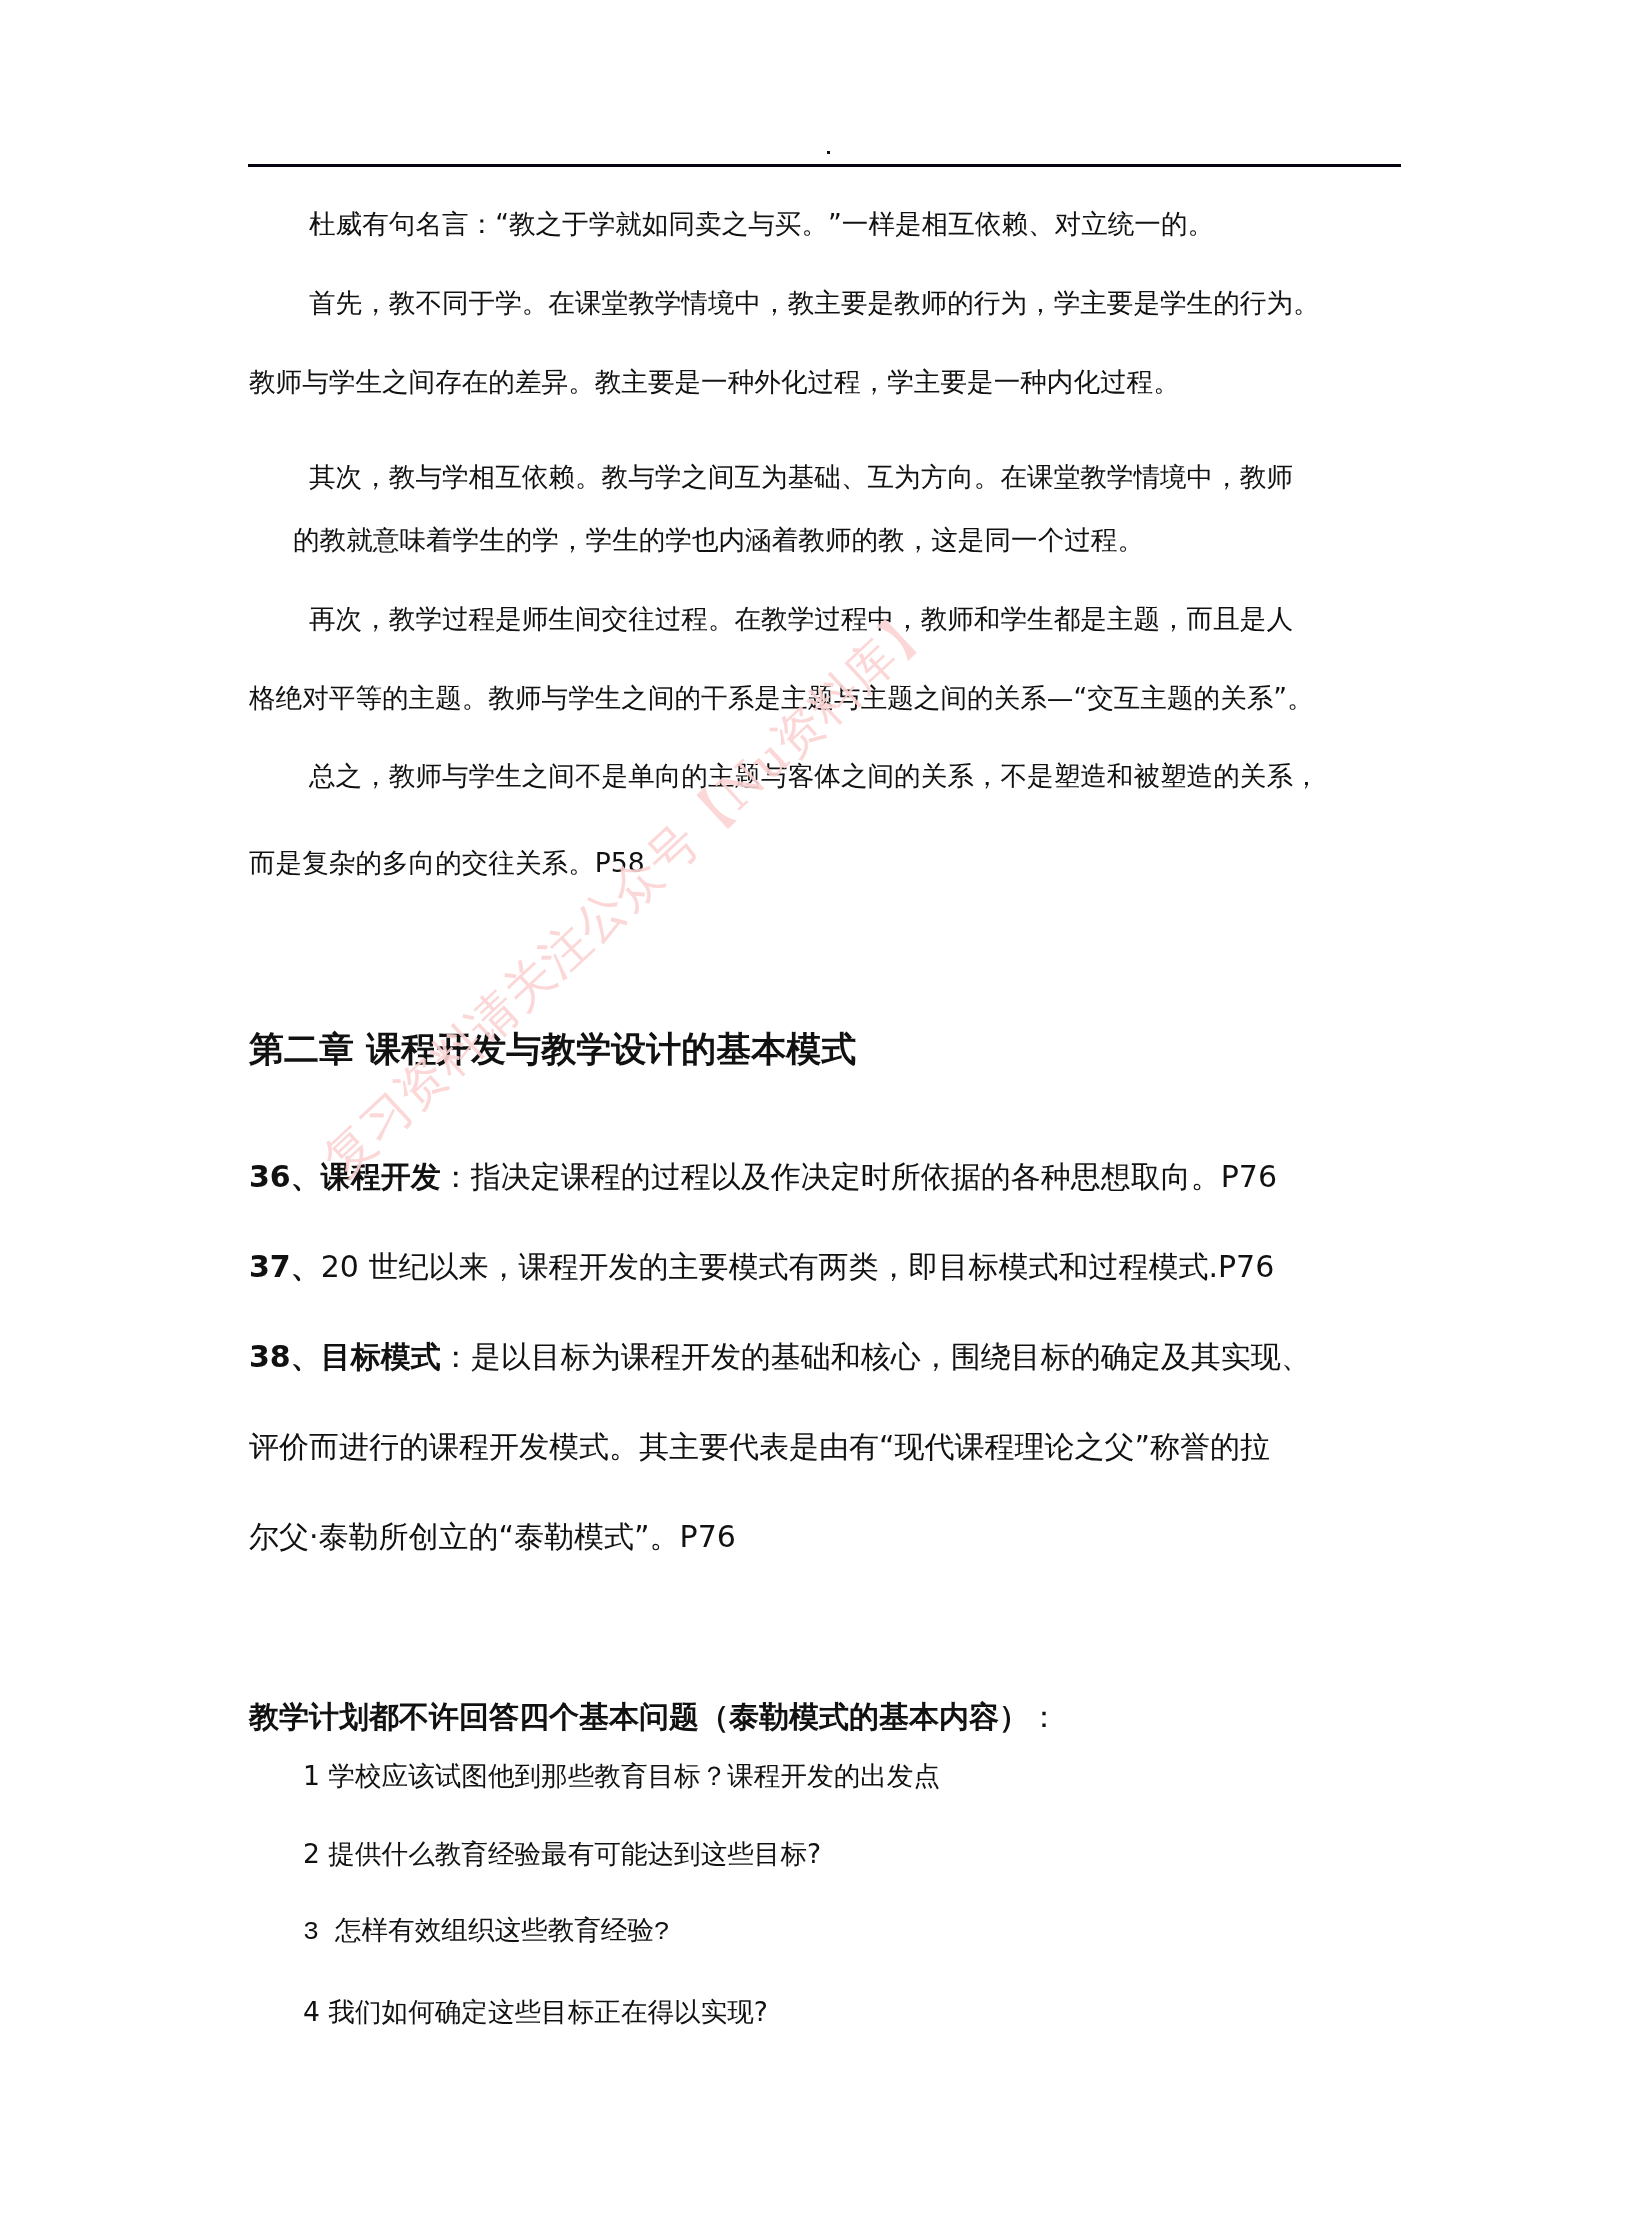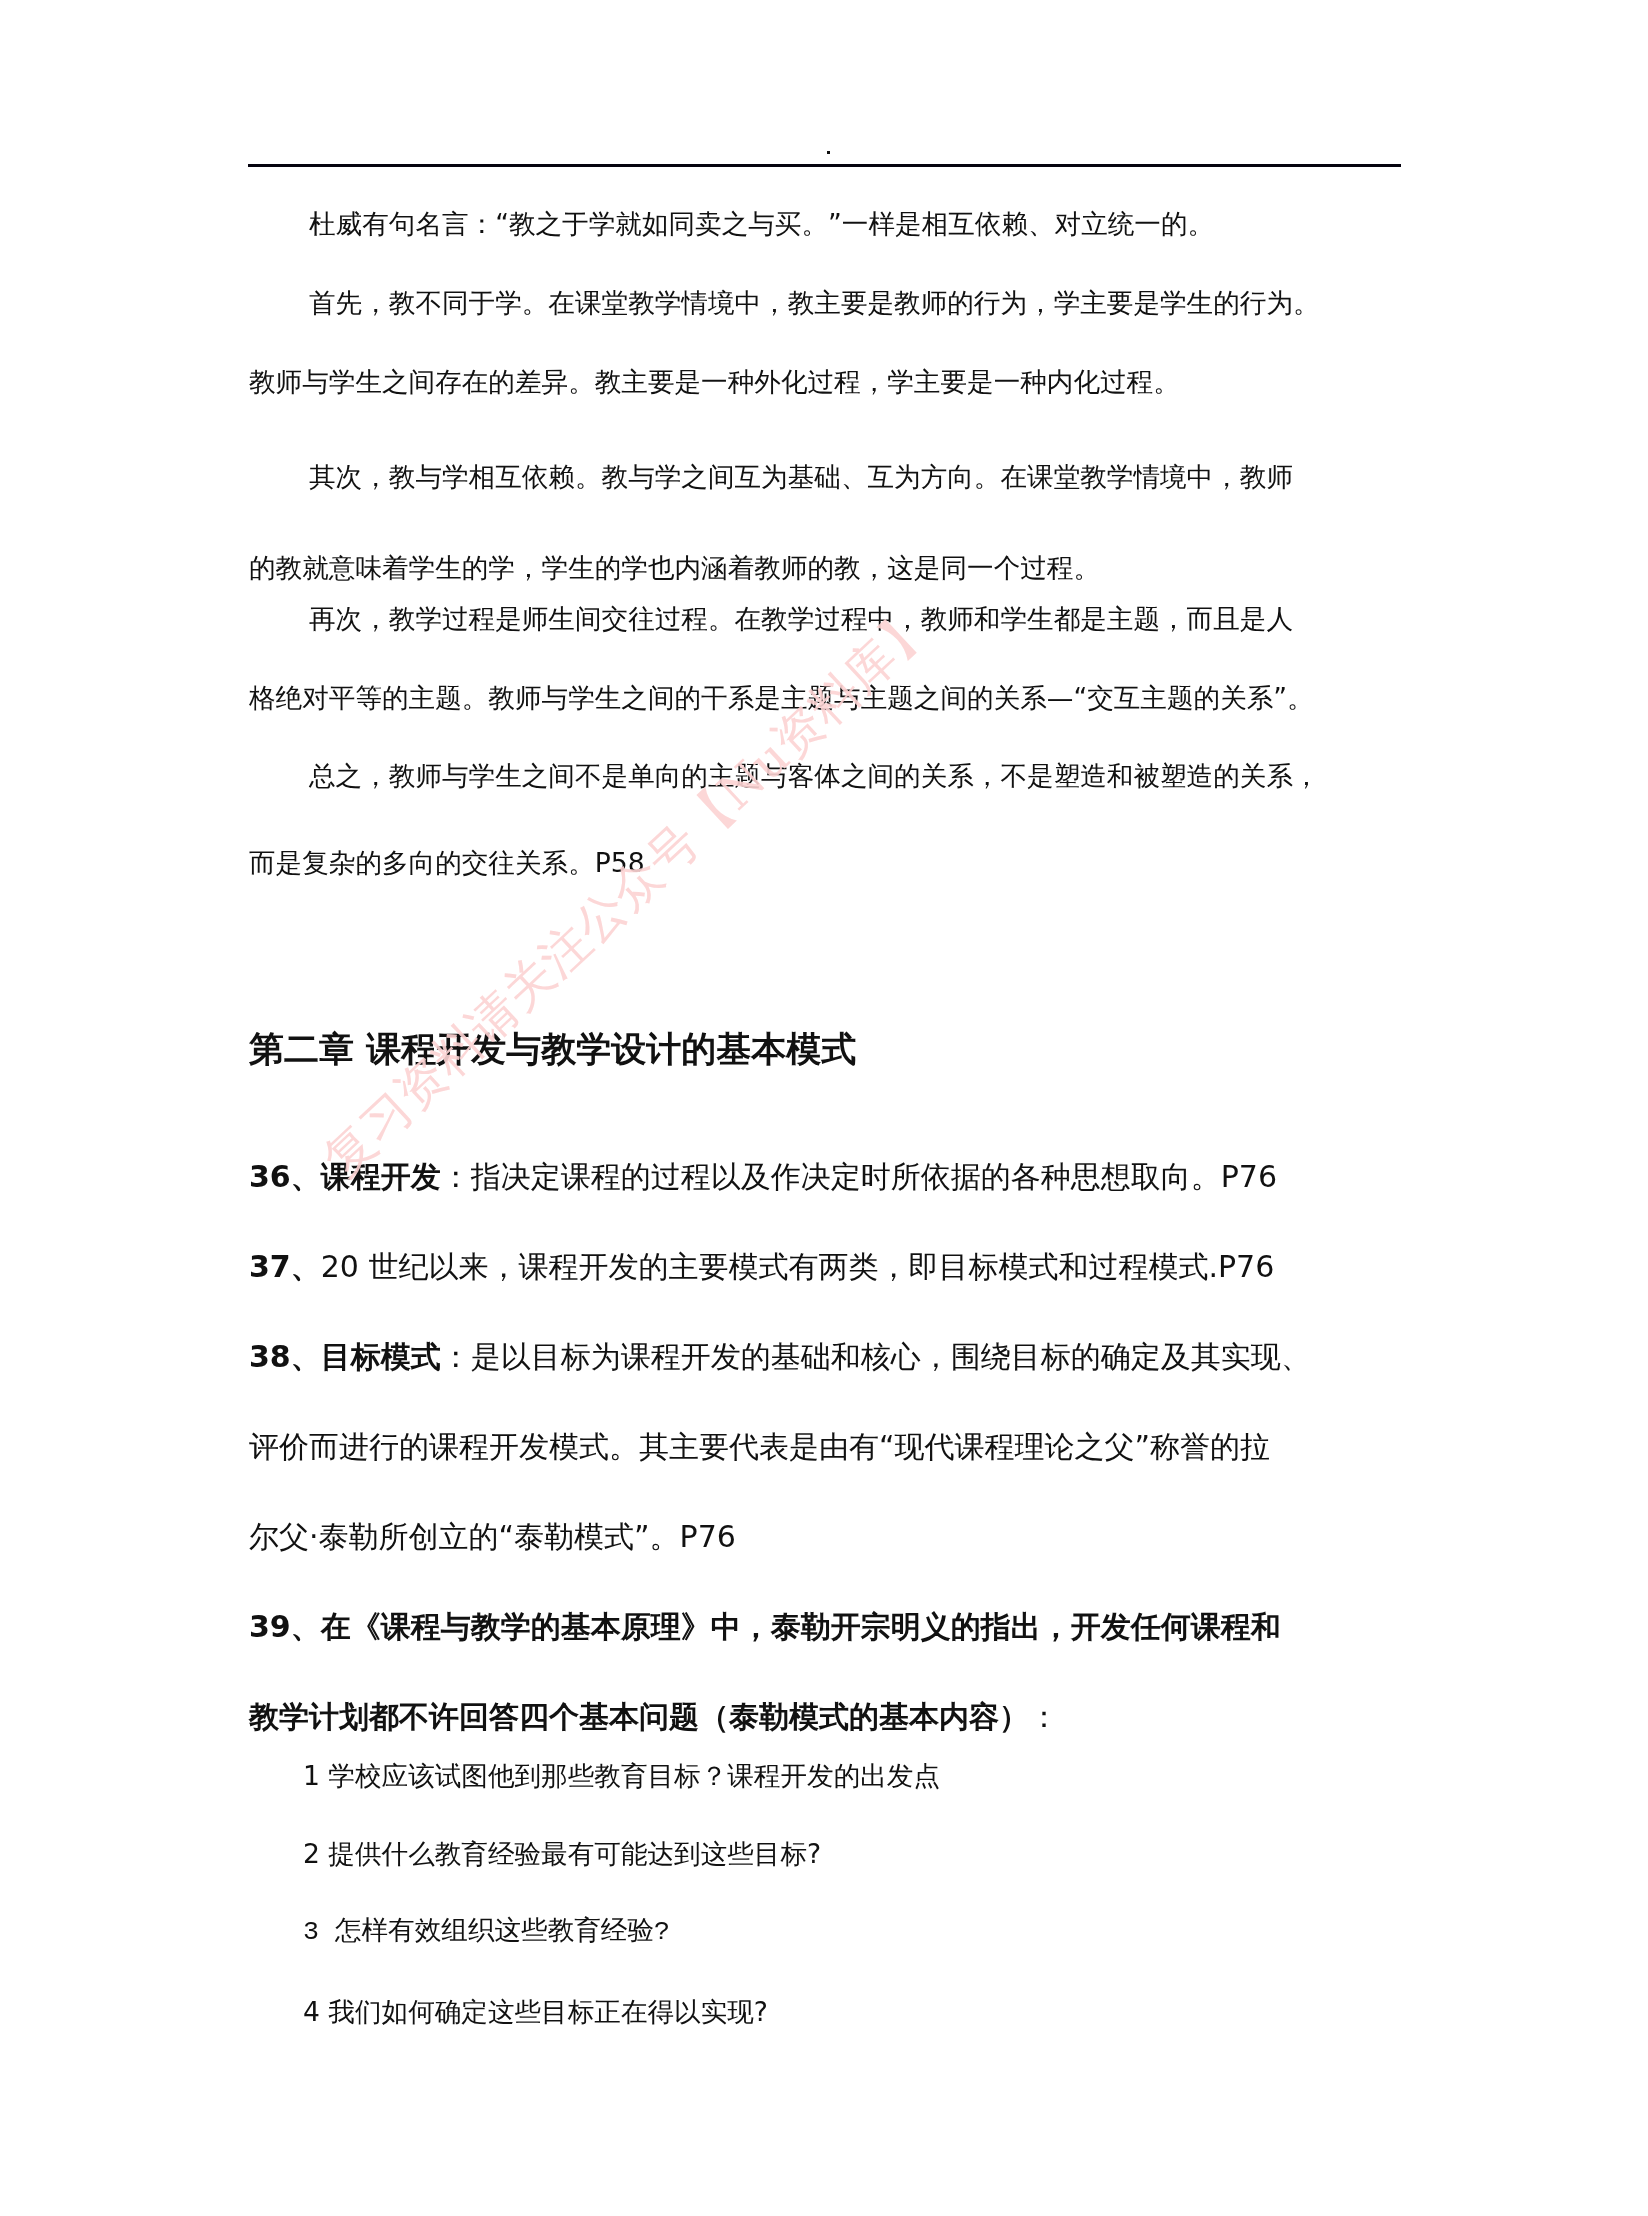--- a/index.html
+++ b/index.html
@@ -81,21 +81,21 @@
 
   <div class="header-dot"></div>
   <div class="header-rule"></div>
 
   <div class="line indent" style="top:206px;">杜威有句名言：“教之于学就如同卖之与买。”一样是相互依赖、对立统一的。</div>
 
   <div class="line indent" style="top:285px;">首先，教不同于学。在课堂教学情境中，教主要是教师的行为，学主要是学生的行为。</div>
   <div class="line" style="top:364px;">教师与学生之间存在的差异。教主要是一种外化过程，学主要是一种内化过程。</div>
 
   <div class="line indent" style="top:443px;margin-top:16px;">其次，教与学相互依赖。教与学之间互为基础、互为方向。在课堂教学情境中，教师</div>
-  <div class="line" style="top:550px;">的教就意味着学生的学，学生的学也内涵着教师的教，这是同一个过程。</div>
+  <div class="line" style="top:522px;margin-left:44px;">的教就意味着学生的学，学生的学也内涵着教师的教，这是同一个过程。</div>
 
   <div class="line indent" style="top:601px;">再次，教学过程是师生间交往过程。在教学过程中，教师和学生都是主题，而且是人</div>
   <div class="line indent" style="top:758px;">总之，教师与学生之间不是单向的主题与客体之间的关系，不是塑造和被塑造的关系，</div>
 
   <div class="line" style="top:680px;">格绝对平等的主题。教师与学生之间的干系是主题与主题之间的关系—“交互主题的关系”。</div>
   <div class="line" style="top:845px;">而是复杂的多向的交往关系。P58</div>
 
   <div class="line chapter" style="top:1027px;">第二章  课程开发与教学设计的基本模式</div>
 
   <div class="line big" style="top:1129px;">
@@ -105,21 +105,20 @@
   <div class="line big" style="top:1219px;">
     <span class="bold">37、</span><span>20 世纪以来，课程开发的主要模式有两类，即目标模式和过程模式.P76</span>
   </div>
 
   <div class="line big" style="top:1309px;">
     <span class="bold">38、目标模式</span><span>：是以目标为课程开发的基础和核心，围绕目标的确定及其实现、</span>
   </div>
   <div class="line big" style="top:1399px;">评价而进行的课程开发模式。其主要代表是由有“现代课程理论之父”称誉的拉</div>
   <div class="line big" style="top:1489px;">尔父·泰勒所创立的“泰勒模式”。P76</div>
 
-  <div class="line big bold" style="top:1579px;">39、在《课程与教学的基本原理》中，泰勒开宗明义的指出，开发任何课程和</div>
   <div class="line big" style="top:1669px;">
     <span class="bold">教学计划都不许回答四个基本问题（泰勒模式的基本内容）</span><span>：</span>
   </div>
 
   <div class="line sub" style="top:1758px;">1 学校应该试图他到那些教育目标？课程开发的出发点</div>
   <div class="line sub" style="top:1836px;">2 提供什么教育经验最有可能达到这些目标?</div>
   <div class="line sub" style="top:1915px;font-family:Liberation Mono, monospace;">3 怎样有效组织这些教育经验?</div>
   <div class="line sub" style="top:1994px;text-align:center;">4 我们如何确定这些目标正在得以实现?</div>
 
   <div class="watermark">复习资料请关注公众号【Nu资料库】</div>

